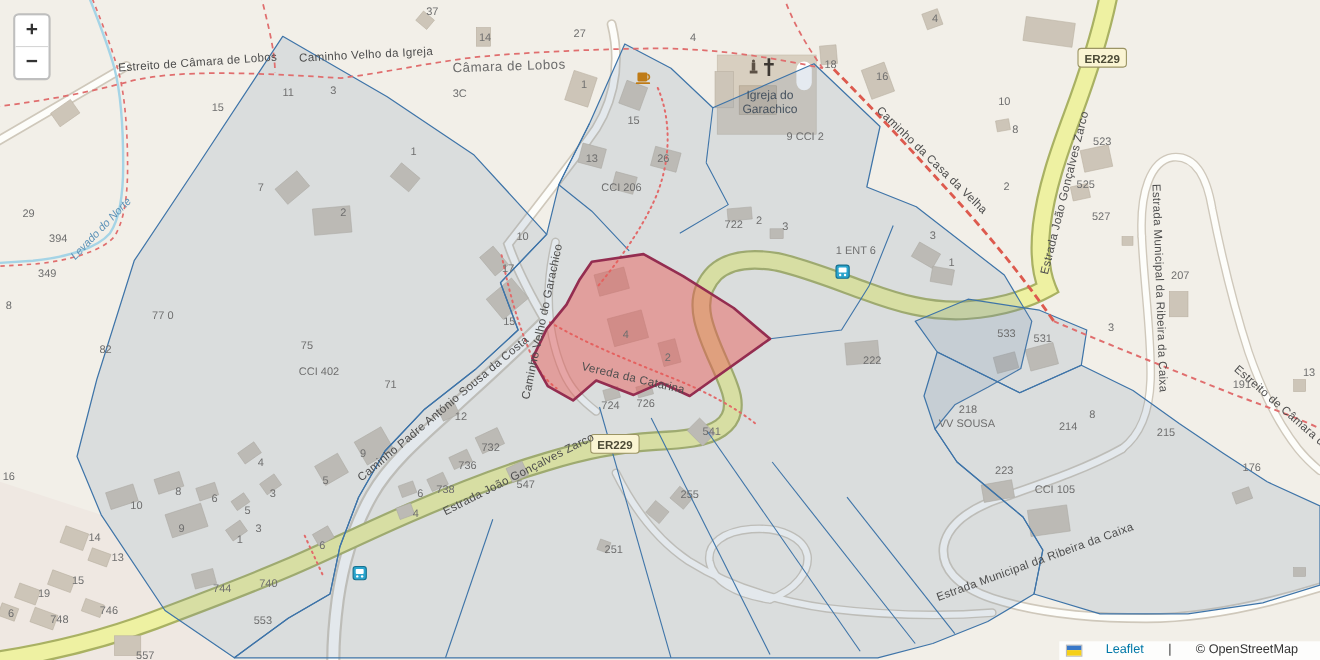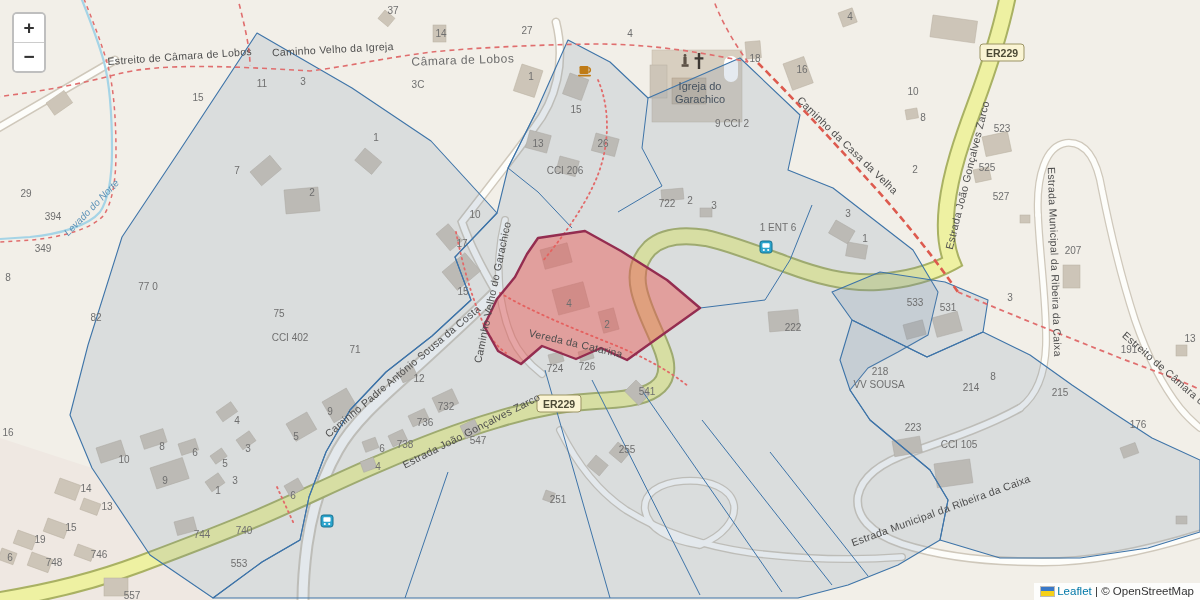--- a/index.html
+++ b/index.html
@@ -16,21 +16,21 @@
   .b{fill:#cdc5b8;stroke:#b9b0a1;stroke-width:.5;}
   .parcel{fill:rgba(110,140,170,.18);stroke:#3e74a8;stroke-width:1.1;stroke-linejoin:round;}
   .pline{fill:none;stroke:#3e74a8;stroke-width:1;}
   .sel{fill:rgba(233,87,82,.46);stroke:#942d50;stroke-width:2.4;stroke-linejoin:round;}
   .zoomctl{position:absolute;left:12px;top:12px;width:30px;border:2px solid rgba(0,0,0,.25);
      border-radius:5px;background:#fff;overflow:hidden;z-index:5;}
   .zoomctl a{display:block;width:30px;height:28px;line-height:28px;text-align:center;
      font-size:19px;font-weight:bold;color:#333;text-decoration:none;cursor:pointer;background:#fff;}
   .zoomctl a:first-child{border-bottom:1px solid #ccc;}
   .attribution{position:absolute;right:0;bottom:0;background:rgba(255,255,255,.85);
-     padding:2px 6px 3px 6px;font-size:11.5px;color:#333;z-index:5;display:flex;align-items:center;gap:0;}
+     padding:2px 20px 3px 6px;font-size:11.5px;color:#333;z-index:5;display:flex;align-items:center;gap:19px;}
   .attribution a{color:#0078A8;text-decoration:none;cursor:pointer;}
   .attribution .sep{white-space:pre;color:#333;}
   .flag{display:inline-block;width:13px;height:9px;border:.5px solid #bbb;margin-right:2px;}
   .flag i{display:block;width:100%;height:50%;}
   .f-top{background:#3978c8;} .f-bot{background:#f5d018;}
 </style>
 </head>
 <body>
 
 <div class="map">

